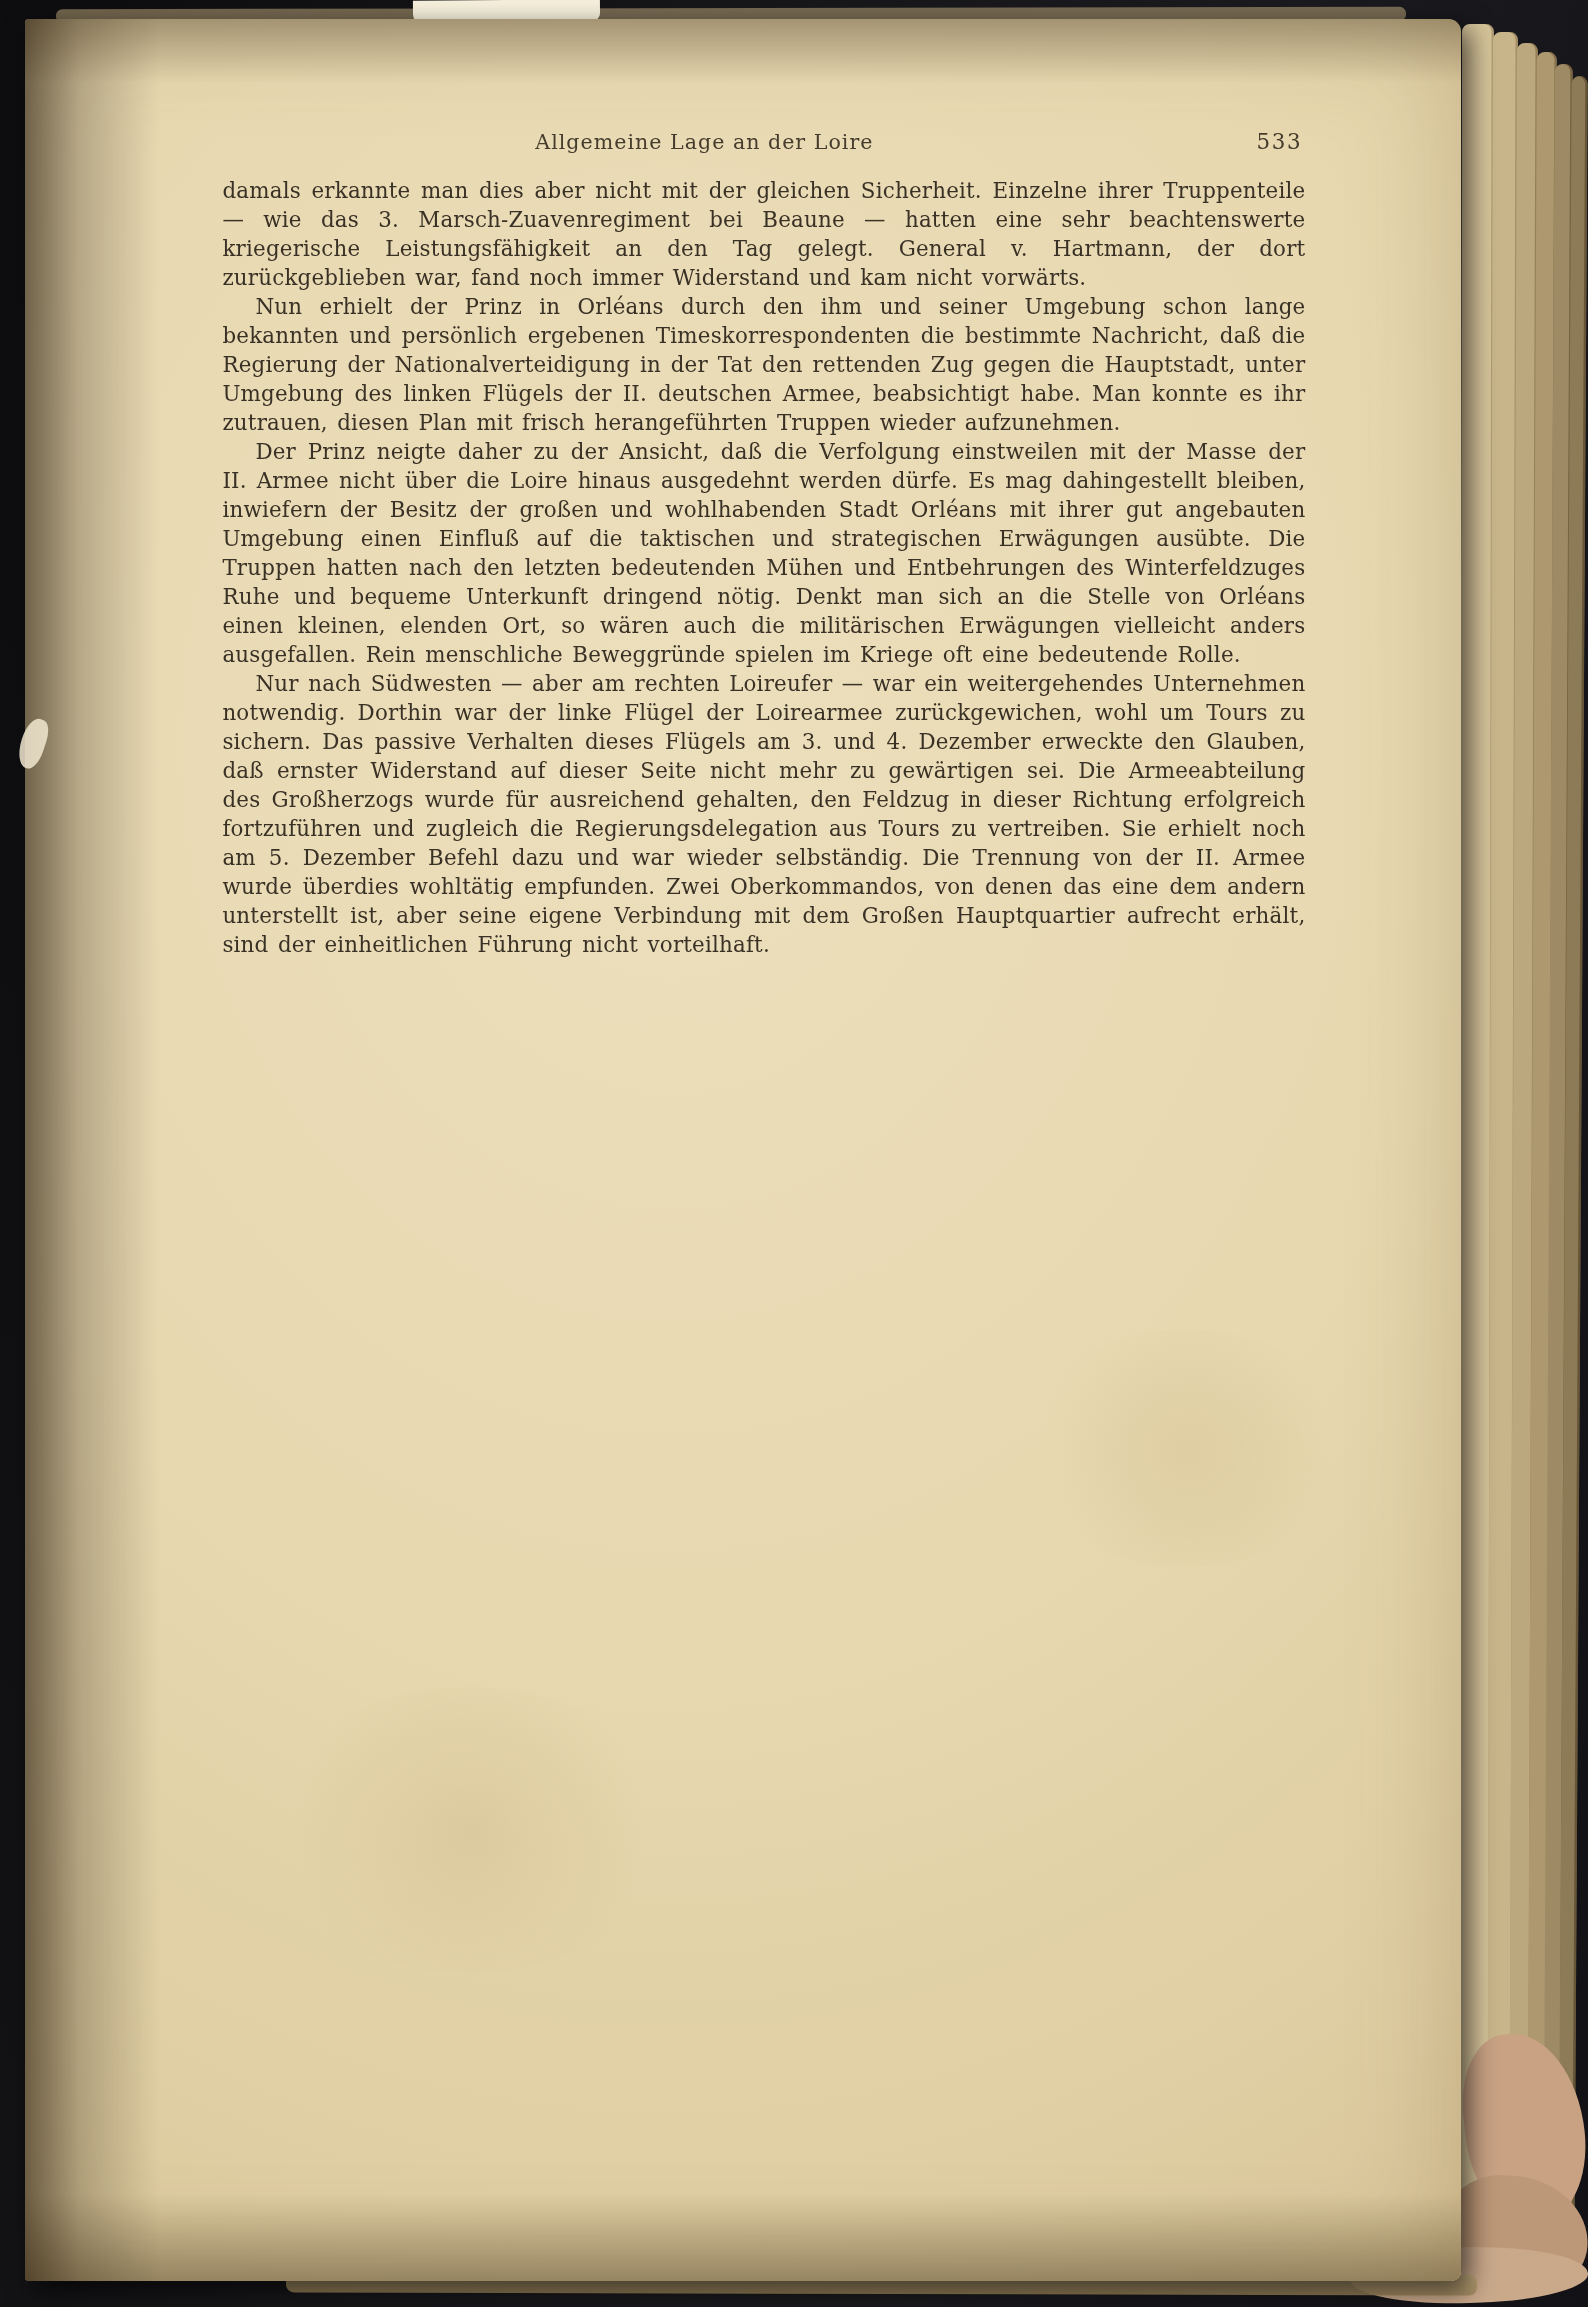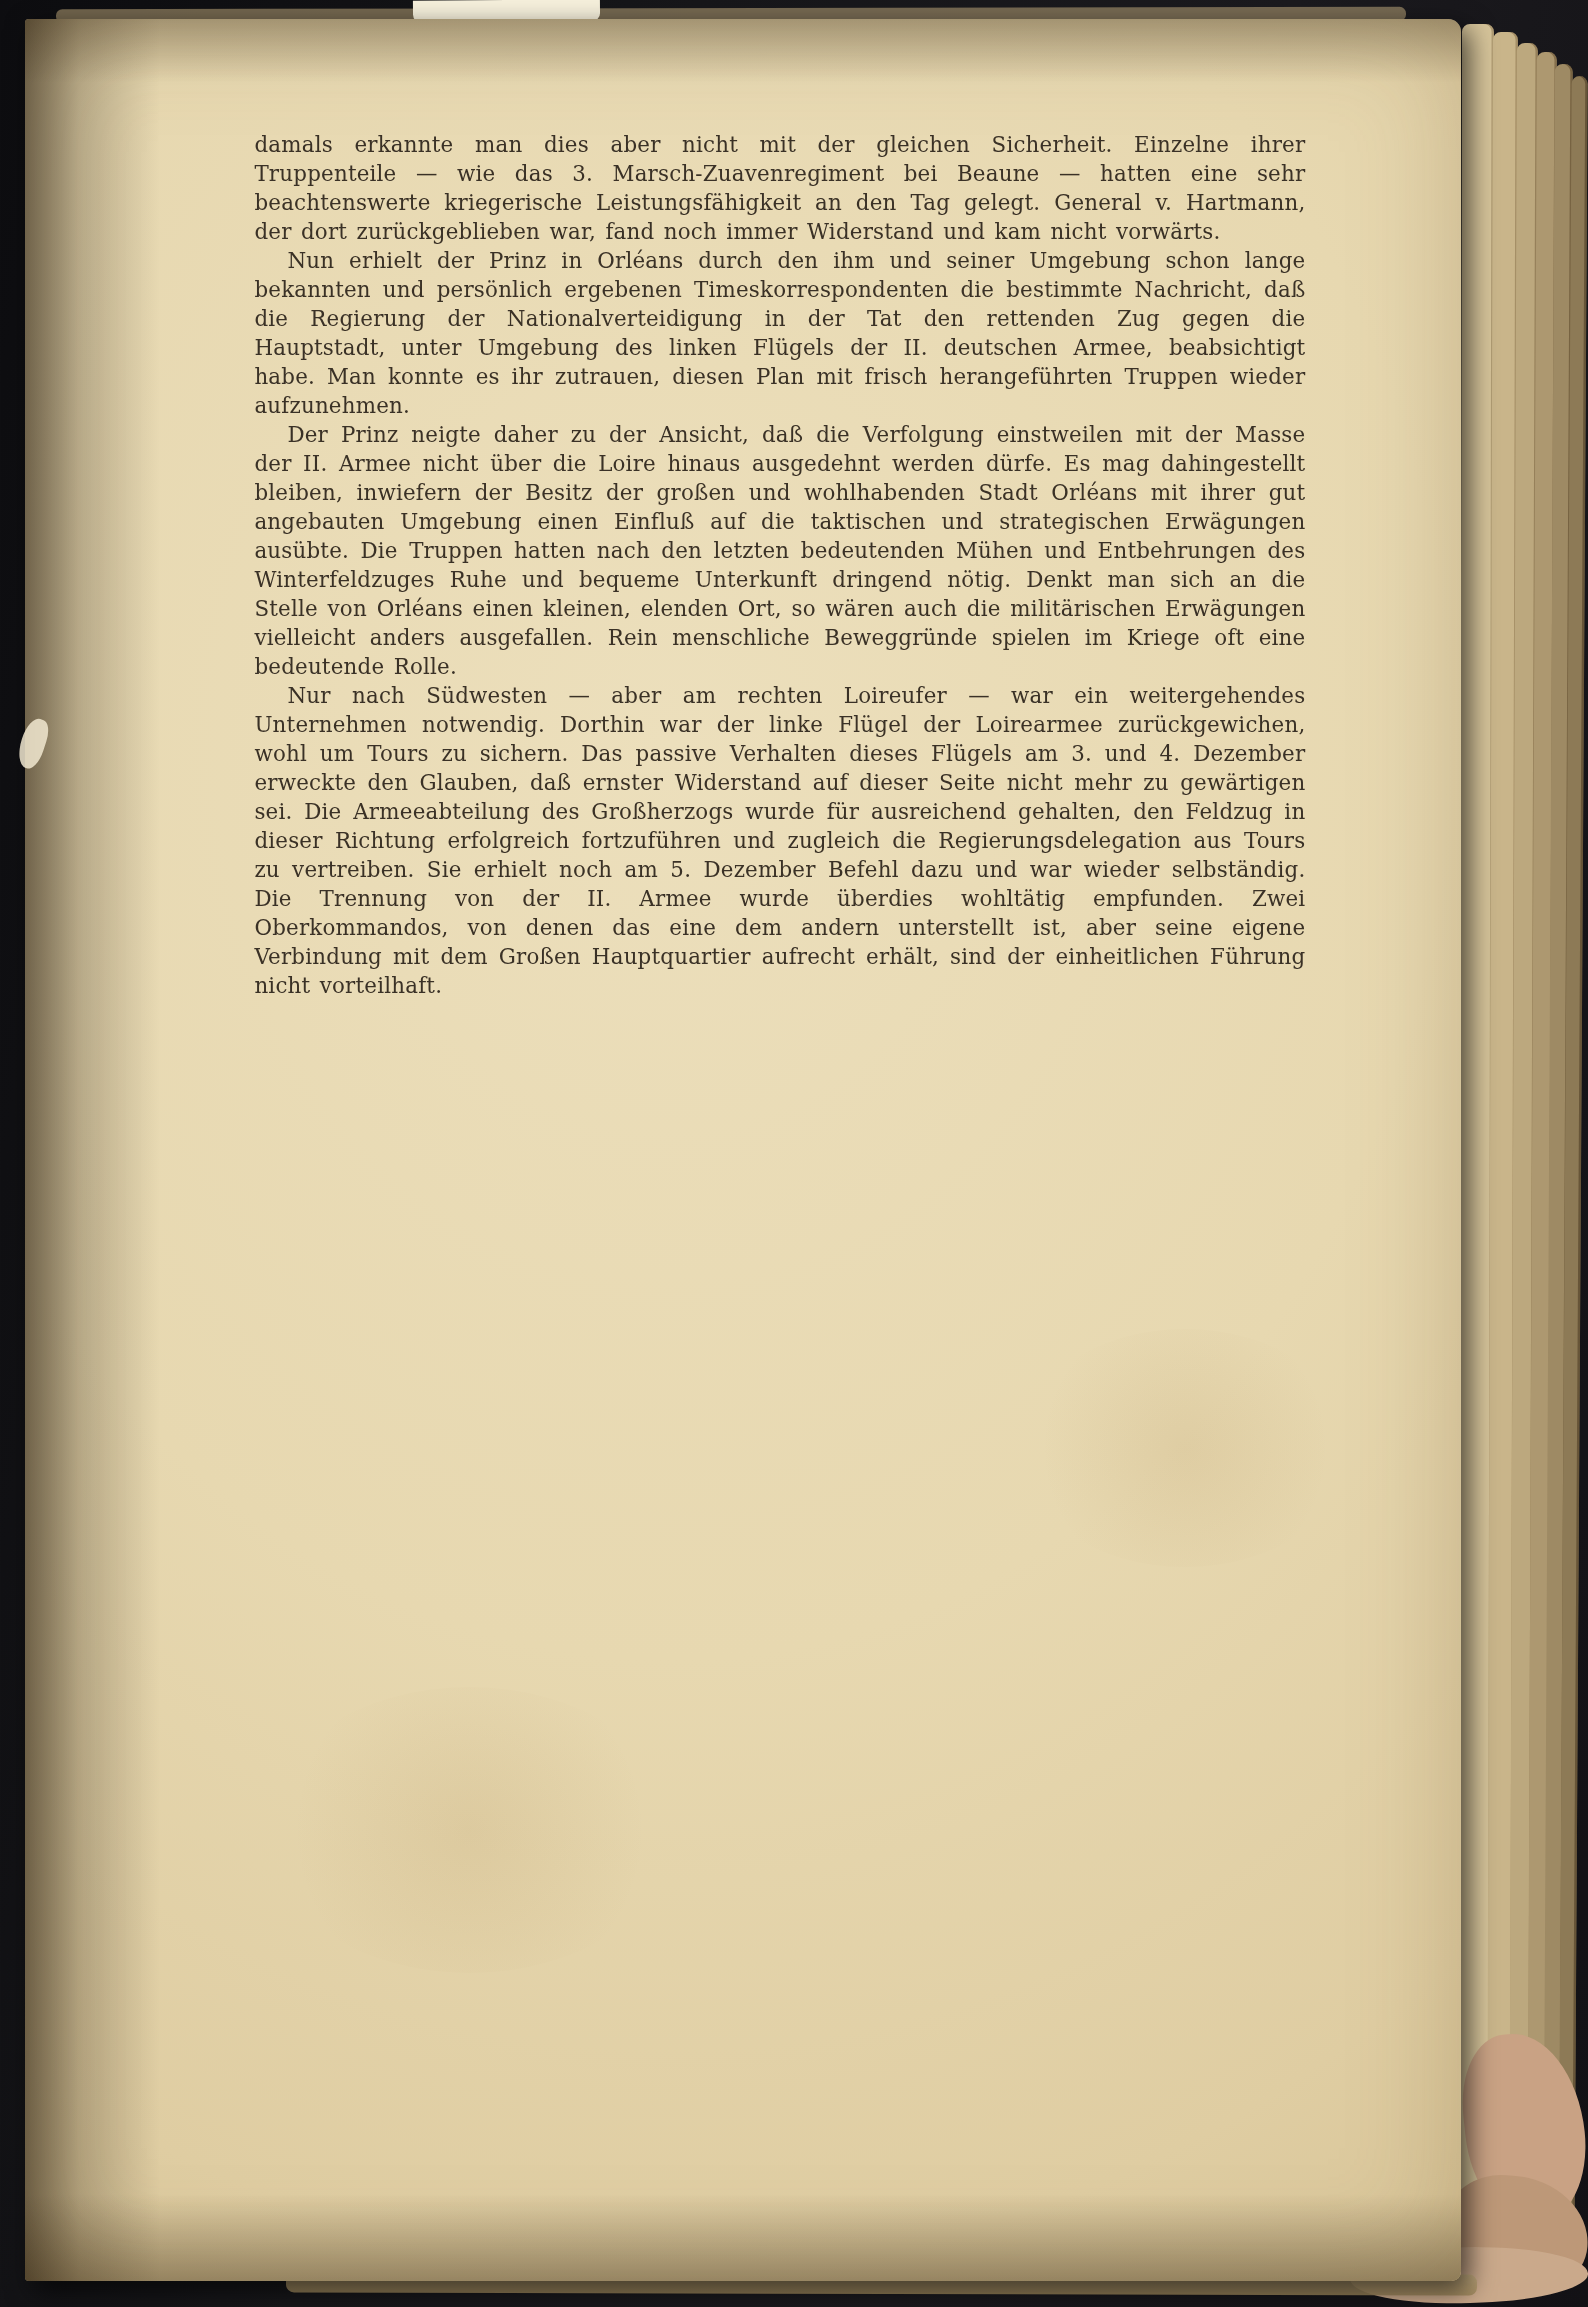--- a/index.html
+++ b/index.html
@@ -127,21 +127,20 @@
     font-size: 21.4px;
     letter-spacing: 1.6px;
   }
   .para {
     font-size: 21.4px;
     line-height: 29px;
     text-align: justify;
     text-indent: 33px;
     word-spacing: 2.4px;
     letter-spacing: 0.2px;
-    margin-left: 32px;
   }
   .para.continued { text-indent: 0; }
 </style>
 </head>
 <body>
 
 <div class="scene">
 
   <div class="edge-strip es-1"></div>
   <div class="edge-strip es-2"></div>
@@ -160,20 +159,24 @@
 
   <div class="page">
     <div class="gutter-shadow"></div>
     <div class="top-shadow"></div>
     <div class="bottom-shadow"></div>
     <div class="page-tear"></div>
     <div class="stain stain-1"></div>
     <div class="stain stain-2"></div>
 
     <div class="content">
+      <div class="running-header">
+        <span>Allgemeine Lage an der Loire</span>
+        <span class="page-number">533</span>
+      </div>
 
       <p class="para continued">damals erkannte man dies aber nicht mit der gleichen Sicherheit. Einzelne ihrer Truppenteile — wie das 3. Marsch-Zuavenregiment bei Beaune — hatten eine sehr beachtenswerte kriegerische Leistungsfähigkeit an den Tag gelegt. General v. Hartmann, der dort zurückgeblieben war, fand noch immer Widerstand und kam nicht vorwärts.</p>
       <p class="para">Nun erhielt der Prinz in Orléans durch den ihm und seiner Umgebung schon lange bekannten und persönlich ergebenen Timeskorrespondenten die bestimmte Nachricht, daß die Regierung der Nationalverteidigung in der Tat den rettenden Zug gegen die Hauptstadt, unter Umgebung des linken Flügels der II. deutschen Armee, beabsichtigt habe. Man konnte es ihr zutrauen, diesen Plan mit frisch herangeführten Truppen wieder aufzunehmen.</p>
       <p class="para">Der Prinz neigte daher zu der Ansicht, daß die Verfolgung einstweilen mit der Masse der II. Armee nicht über die Loire hinaus ausgedehnt werden dürfe. Es mag dahingestellt bleiben, inwiefern der Besitz der großen und wohlhabenden Stadt Orléans mit ihrer gut angebauten Umgebung einen Einfluß auf die taktischen und strategischen Erwägungen ausübte. Die Truppen hatten nach den letzten bedeutenden Mühen und Entbehrungen des Winterfeldzuges Ruhe und bequeme Unterkunft dringend nötig. Denkt man sich an die Stelle von Orléans einen kleinen, elenden Ort, so wären auch die militärischen Erwägungen vielleicht anders ausgefallen. Rein menschliche Beweggründe spielen im Kriege oft eine bedeutende Rolle.</p>
       <p class="para">Nur nach Südwesten — aber am rechten Loireufer — war ein weitergehendes Unternehmen notwendig. Dorthin war der linke Flügel der Loirearmee zurückgewichen, wohl um Tours zu sichern. Das passive Verhalten dieses Flügels am 3. und 4. Dezember erweckte den Glauben, daß ernster Widerstand auf dieser Seite nicht mehr zu gewärtigen sei. Die Armeeabteilung des Großherzogs wurde für ausreichend gehalten, den Feldzug in dieser Richtung erfolgreich fortzuführen und zugleich die Regierungsdelegation aus Tours zu vertreiben. Sie erhielt noch am 5. Dezember Befehl dazu und war wieder selbständig. Die Trennung von der II. Armee wurde überdies wohltätig empfunden. Zwei Oberkommandos, von denen das eine dem andern unterstellt ist, aber seine eigene Verbindung mit dem Großen Hauptquartier aufrecht erhält, sind der einheitlichen Führung nicht vorteilhaft.</p>
     </div>
   </div>
 
 </div>
 

